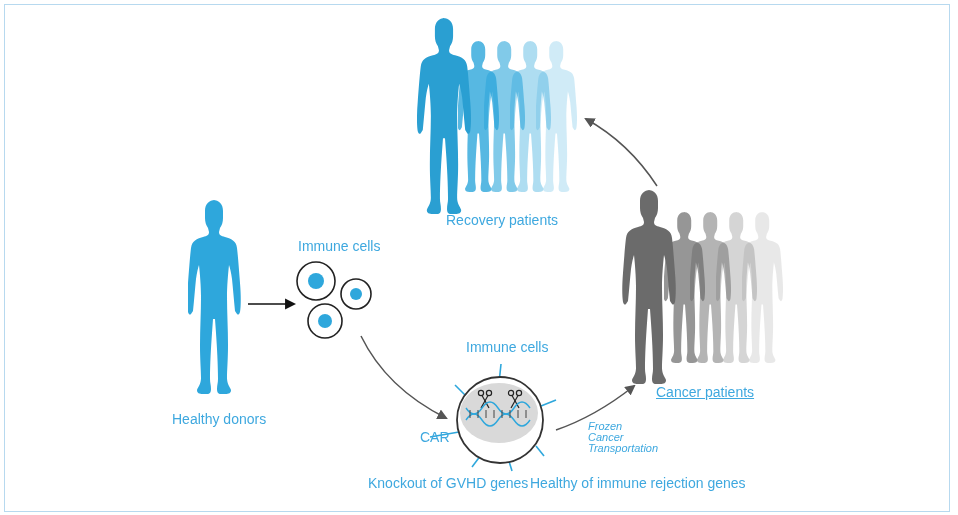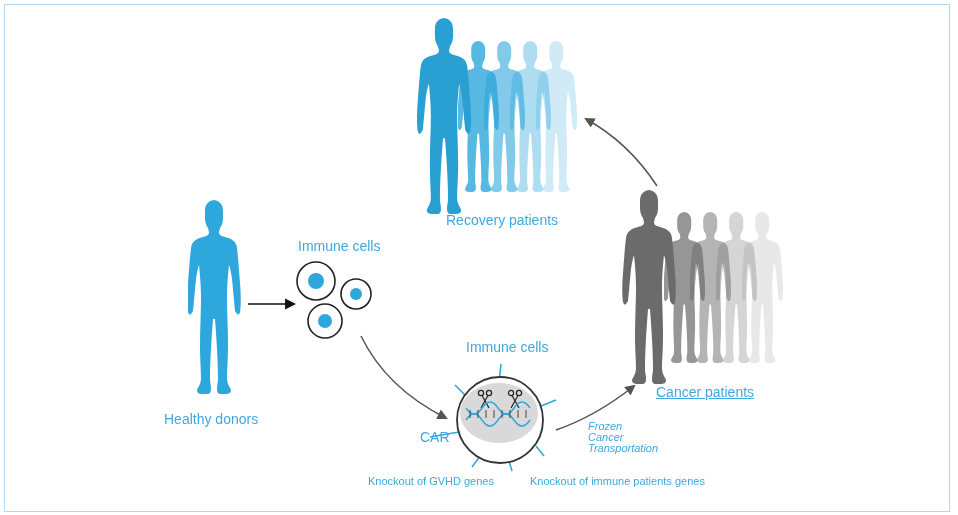--- a/index.html
+++ b/index.html
@@ -2,21 +2,21 @@
 <html><head>
 <meta charset="utf-8">
 <style>
   html, body { margin: 0; padding: 0; background: #ffffff; }
   body { width: 958px; height: 515px; position: relative; overflow: hidden;
          font-family: "Liberation Sans", "DejaVu Sans", sans-serif; }
   .frame { position: absolute; left: 4px; top: 4px; width: 946px; height: 508px;
            border: 1.5px solid #b7d9ef; box-sizing: border-box; }
   svg.diagram { position: absolute; left: 0; top: 0; }
   .lbl { position: absolute; color: #3ea8df; font-size: 14px; white-space: nowrap; }
-  .lbl.small { font-size: 11px; }
+  .lbl.small { font-size: 14px; }
   .lbl.stack { font-size: 11px; line-height: 11px; white-space: normal; font-style: italic; }
   .lbl.stack span { display: block; }
 </style>
 </head>
 <body>
 
 <div class="frame"></div>
 
 <svg class="diagram" width="958" height="515" viewBox="0 0 958 515">
   <defs>
@@ -112,23 +112,23 @@
     </g>
   </g>
 
   <path d="M556 430 C 585 420, 610 405, 634 386" fill="none" stroke="#555555" stroke-width="1.5" marker-end="url(#arrowGray)"></path>
 
   <path d="M657 186 C 640 160, 615 135, 586 119" fill="none" stroke="#555555" stroke-width="1.5" marker-end="url(#arrowGray)"></path>
 </svg>
 
 <div class="lbl" style="left:446px; top:212px;">Recovery patients</div>
 <div class="lbl" style="left:298px; top:238px;">Immune cells</div>
-<div class="lbl" style="left:164px; top:411px;">Healthy donors</div>
+<div class="lbl" style="left:172px; top:411px;">Healthy donors</div>
 <div class="lbl" style="left:466px; top:339px;">Immune cells</div>
 <div class="lbl" style="left:656px; top:384px;text-decoration:underline;">Cancer patients</div>
 <div class="lbl" style="left:420px; top:429px;">CAR</div>
 <div class="lbl stack" style="left:588px; top:421px;">
   <span>Frozen</span>
   <span>Cancer</span>
   <span>Transportation</span>
 </div>
 <div class="lbl small" style="left:368px; top:475px;">Knockout of GVHD genes</div>
-<div class="lbl small" style="left:530px; top:475px;">Knockout of immune patients genes</div>
+<div class="lbl small" style="left:530px; top:475px;">Healthy of immune rejection genes</div>
 
 </body></html>

